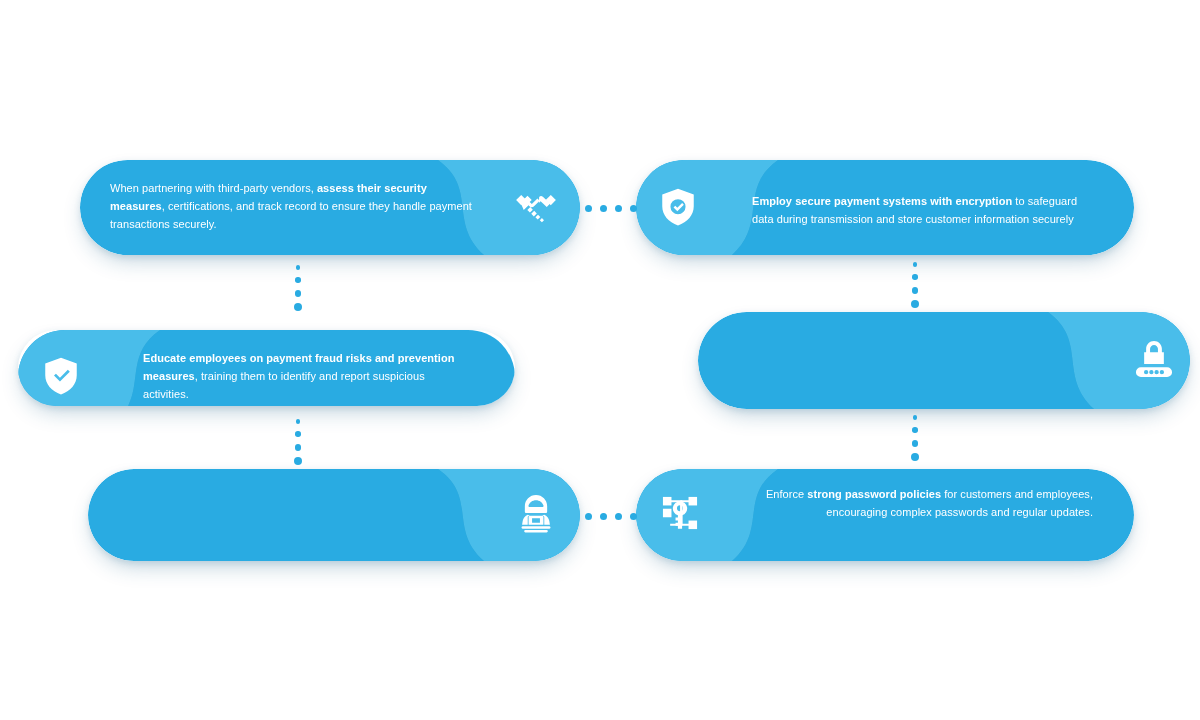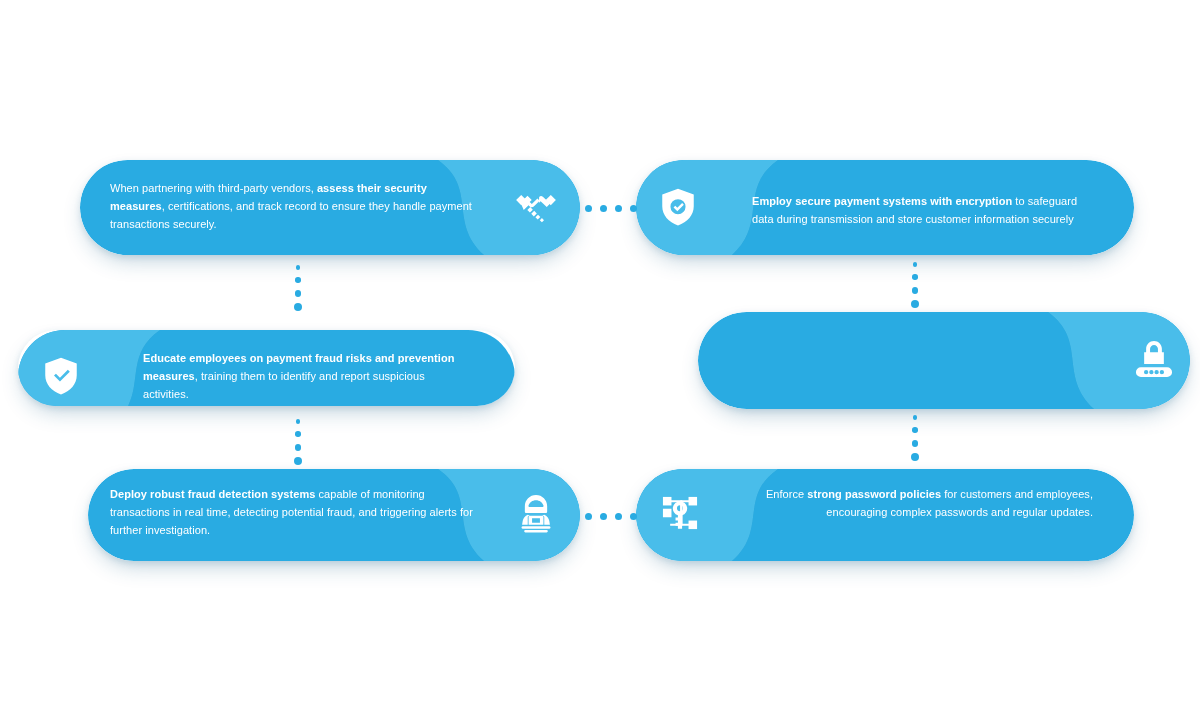--- a/index.html
+++ b/index.html
@@ -138,21 +138,20 @@
       </div>
     </div>
     <div class="card" style="left: 88px; top: 469px; width: 492px; height: 92px;">
       <div class="bg"><svg width="492" height="92" viewBox="0 0 492 92">
     <rect x="0" y="0" width="492" height="92" rx="46" fill="#29ABE2"></rect>
     <path d="M 350 0 C 390 27.599999999999998, 360 60.720000000000006, 396 92
                 L 428 92 C 388 60.720000000000006, 418 27.599999999999998, 378 0 Z" fill="#1D93C7" opacity="0.55"></path>
     <path d="M 350 0 C 390 27.599999999999998, 360 60.720000000000006, 396 92
                 L 446 92 A 46 46 0 0 0 446 0 Z" fill="#49BDEA"></path>
   </svg></div>
-      <div class="txt" style="left: 22px; top: 16px; width: 370px;"><b>Deploy robust fraud detection systems</b> capable of monitoring transactions in real time, detecting potential fraud, and triggering alerts for further investigation.</div>
       <div class="iconwrap" style="left: 420px; top: 17px;">
         <svg width="42" height="42" viewBox="0 0 64 64">
       <path fill="white" fill-rule="evenodd" d="M32 3 C22.5 3 15 10.5 15 20 v8 c0 1.5 1 2.5 2.4 2.5 h29.2 c1.4 0 2.4-1 2.4-2.5 v-8 C49 10.5 41.5 3 32 3 Z
         M32 11 c5.4 0 10 3.4 11.4 8.2 c.3 1.1-.5 2.1-1.6 2.1 H22.2 c-1.1 0-1.9-1-1.6-2.1 C22 14.4 26.6 11 32 11 Z"></path>
       <path fill="white" d="M19.5 33 c-4.2 1.8-7 5.2-7.7 9.3 l-1 6.2 h8.6 V37 c0-1.5 1.3-2.7 2.8-2.7 h.6 Z"></path>
       <path fill="white" d="M44.5 33 c4.2 1.8 7 5.2 7.7 9.3 l1 6.2 h-8.6 V37 c0-1.5-1.3-2.7-2.8-2.7 h-.6 Z"></path>
       <path fill="white" fill-rule="evenodd" d="M22.5 34.5 h19 c1 0 1.8.8 1.8 1.8 v12.2 H20.7 V36.3 c0-1 .8-1.8 1.8-1.8 Z
         M26 38.5 v7 h12 v-7 Z"></path>
       <rect fill="white" x="10" y="50.5" width="44" height="4" rx="2"></rect>
       <rect fill="white" x="14" y="56.5" width="36" height="3.5" rx="1.75"></rect>

